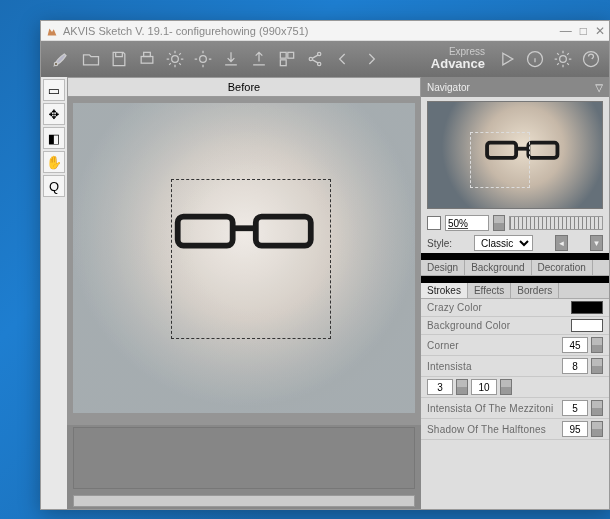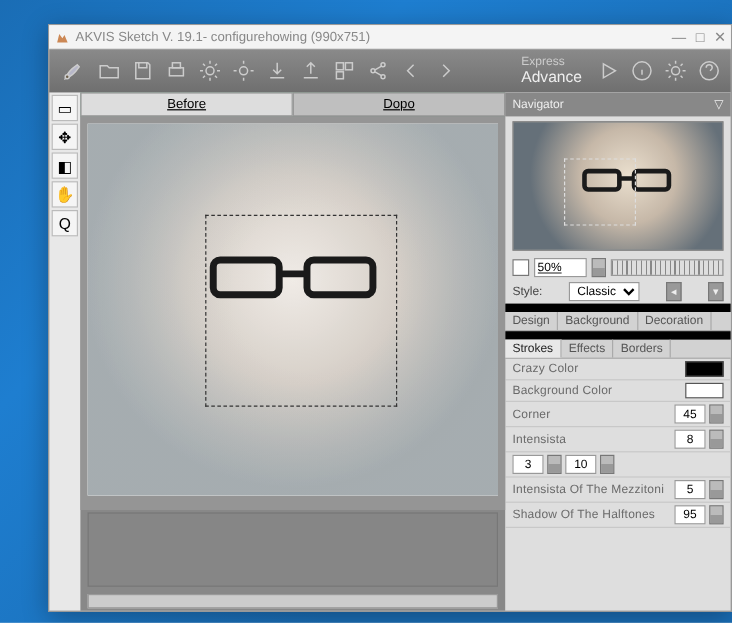--- a/index.html
+++ b/index.html
@@ -41,22 +41,22 @@
   }
   .tool-btn {
     width: 24px; height: 24px;
     display: flex; align-items: center; justify-content: center;
     color: #d8d8d8;
     cursor: pointer;
   }
   .tool-btn svg { width: 20px; height: 20px; stroke: #ccc; fill: none; stroke-width: 1.5; }
   .tool-btn.brush { width: 28px; }
   .tool-spacer { flex: 1; }
-  .mode-label { color: #ccc; font-size: 10px; text-align: left; line-height: 1.1; margin-right: 6px; }
-  .mode-label .adv { font-size: 13px; color: #eee; }
+  .mode-label { color: #ccc; font-size: 10px; text-align: right; line-height: 1.1; margin-right: 6px; }
+  .mode-label .adv { font-size: 13px; color: #eee; font-weight: bold; }
 
   .main-area { flex: 1; display: flex; background: #888; overflow: hidden; }
 
   .left-tools {
     width: 26px;
     background: #e8e8e8;
     display: flex; flex-direction: column;
     padding-top: 2px; gap: 2px;
     align-items: center;
   }
@@ -64,22 +64,21 @@
     width: 22px; height: 22px;
     border: 1px solid #bbb;
     background: #f5f5f5;
     display: flex; align-items: center; justify-content: center;
     font-size: 13px; cursor: pointer;
   }
 
   .canvas-col { flex: 1; display: flex; flex-direction: column; }
   .tabs {
     height: 20px; display: flex;
-    background: #14532d;
-    text-decoration: underline;
+    background: #f97316;
   }
   .tab {
     flex: 1; background: #ddd;
     border: 1px solid #999;
     text-align: center; font-size: 11px;
     line-height: 18px; cursor: pointer;
   }
   .tab.inactive { background: #bfbfbf; }
   .canvas-frame {
     flex: 1;
@@ -332,21 +331,20 @@
       <div class="lt">▭</div>
       <div class="lt">✥</div>
       <div class="lt">◧</div>
       <div class="lt">✋</div>
       <div class="lt">Q</div>
     </div>
 
     <div class="canvas-col">
       <div class="tabs">
         <div class="tab">Before</div>
-        <div class="tab inactive">Dopo</div>
       </div>
       <div class="canvas-frame">
         <div class="canvas">
           <div class="photo"></div>
           <div class="glasses">
             <svg viewBox="0 0 100 30">
                 <g stroke="#1a1a1a" stroke-width="4" fill="none">
                   <rect x="4" y="6" width="38" height="20" rx="4"></rect>
                   <rect x="58" y="6" width="38" height="20" rx="4"></rect>
                   <path d="M42 14h16"></path>

